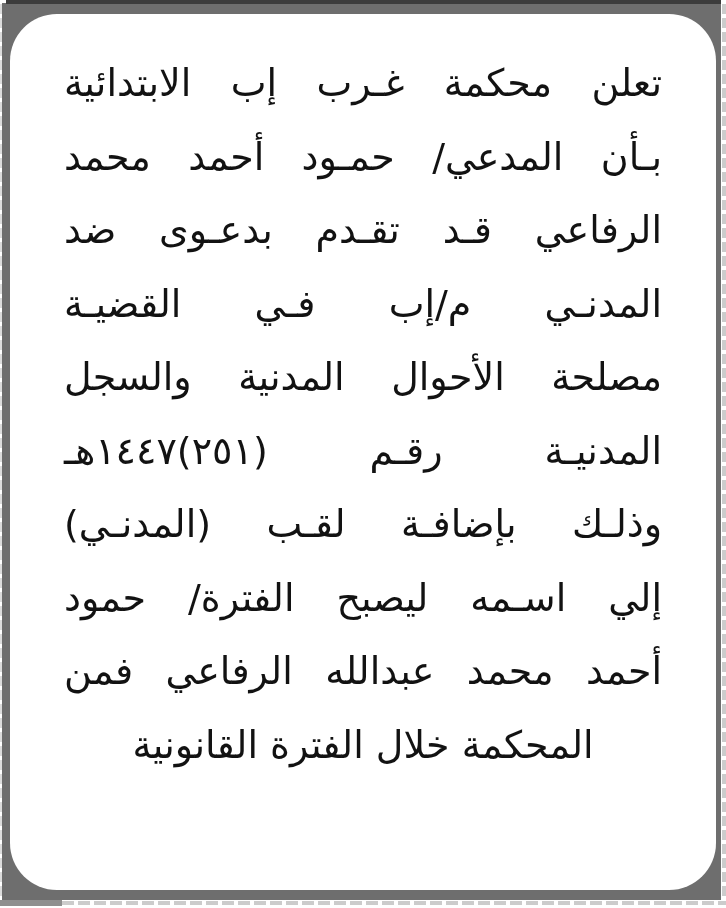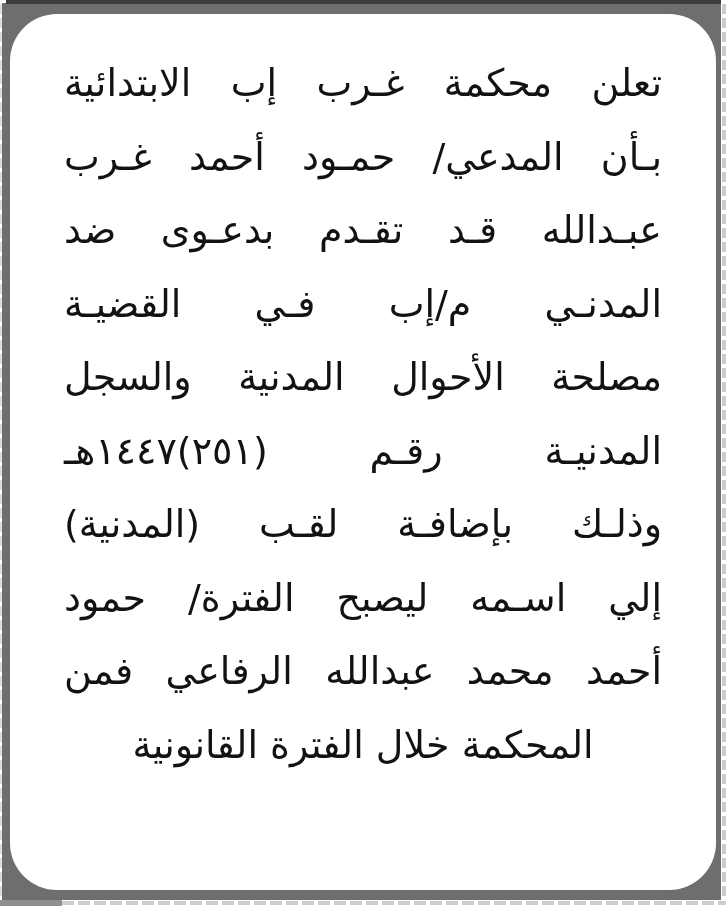--- a/index.html
+++ b/index.html
@@ -96,26 +96,26 @@
 </style>
 </head>
 <body>
 
 <div class="canvas">
   <div class="frame"></div>
   <div class="top-strip"></div>
   <div class="paper"></div>
   <div class="text-block">
       <div class="line">تعلن محكمة غـرب إب الابتدائية</div>
-      <div class="line">بـأن المدعي/ حمـود أحمد غـرب</div>
-      <div class="line">عبـدالله قـد تقـدم بدعـوى ضد</div>
+      <div class="line">بـأن المدعي/ حمـود أحمد محمد</div>
+      <div class="line">الرفاعي قـد تقـدم بدعـوى ضد</div>
       <div class="line">المدنـي م/إب فـي القضيـة</div>
       <div class="line">مصلحة الأحوال المدنية والسجل</div>
       <div class="line">المدنيـة رقـم (٢٥١)١٤٤٧هـ</div>
-      <div class="line">وذلـك بإضافـة لقـب (المدنية)</div>
+      <div class="line">وذلـك بإضافـة لقـب (المدنـي)</div>
       <div class="line">إلي اسـمه ليصبح الفترة/ حمود</div>
       <div class="line">أحمد محمد عبدالله الرفاعي فمن</div>
       <div class="line last">المحكمة خلال الفترة القانونية</div>
     </div>
   <div class="edge-right"></div>
   <div class="edge-left"></div>
   <div class="edge-bottom"></div>
   <div class="corner-swatch"></div>
 </div>
 

